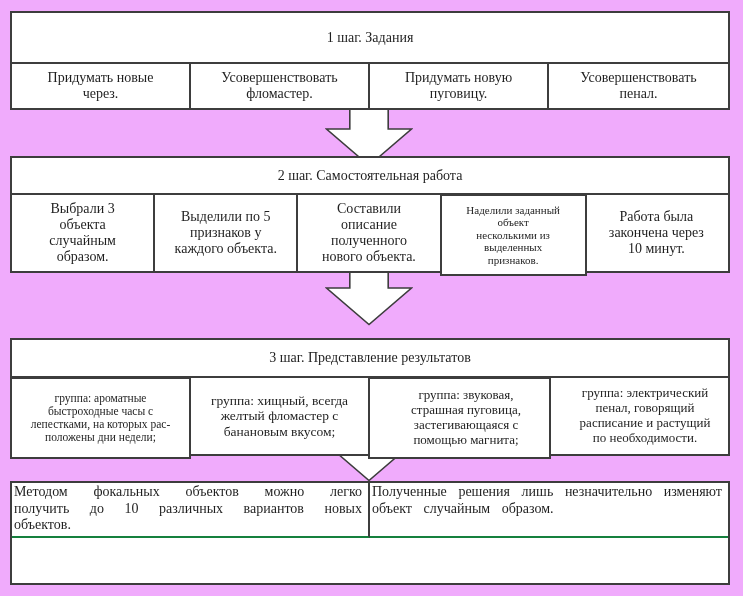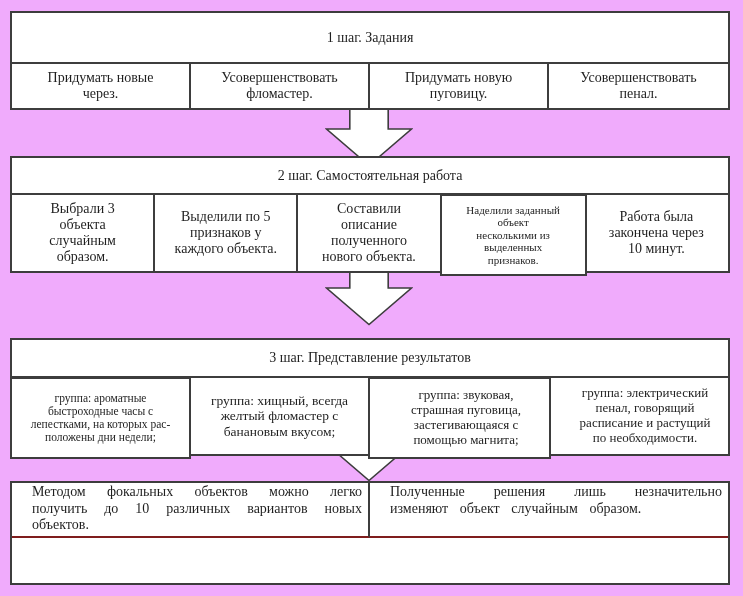--- a/index.html
+++ b/index.html
@@ -87,28 +87,28 @@
   #block3 .cell.f12 { font-size: 13px; padding-left: 17px; }
   #block3 .cell.pop-left  { flex: 0 0 calc(25% + 2px); margin-left: -2px; margin-right: 0; }
   #block3 .cell.pop-mid   { flex: 0 0 calc(25% + 4px); margin-left: -2px; margin-right: -2px; }
 
   
   #block4 { top: 481px; height: 104px; }
   #block4 .block-header { height: 52px; }
   #block4 .cell-row { flex: 0 0 47px; }
   #block4 .cell {
     flex: 0 0 50%;
-    border-bottom: 2px solid #7f1d1d;
+    border-bottom: 2px solid #15803d;
     align-items: flex-start;
     justify-content: flex-start;
     text-align: justify;
     white-space: normal;
     word-spacing: 8px;
     line-height: 1.18;
-    padding: 1px 6px 2px 20px;
+    padding: 1px 6px 2px 2px;
   }
 
   
   .flow-arrow {
     position: absolute;
     left: 325px;
     width: 88px;
     height: 57px;
     z-index: 1;
   }

